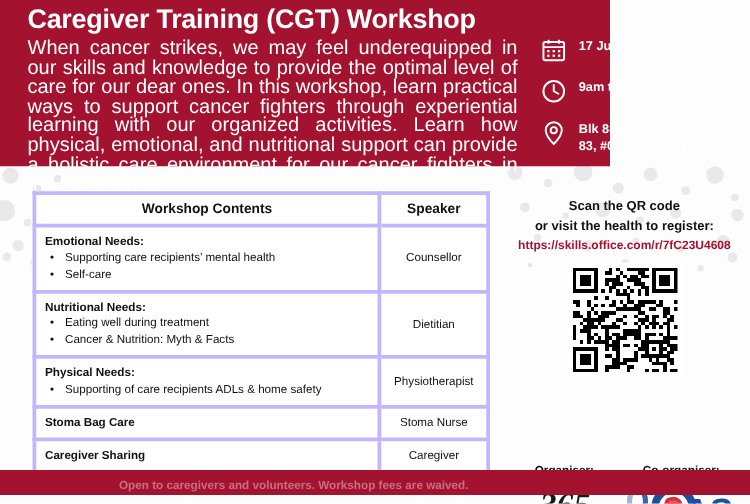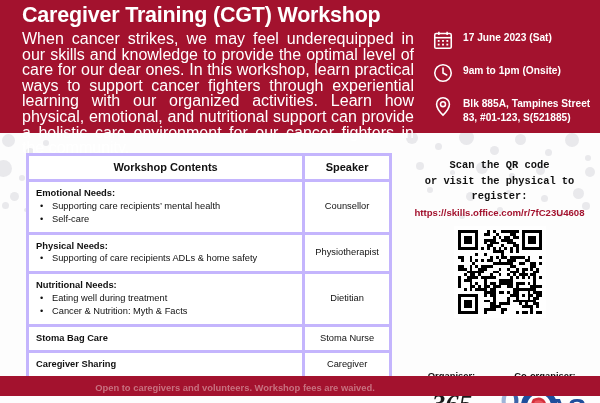--- a/index.html
+++ b/index.html
@@ -15,21 +15,21 @@
     background: #fdfdfd;
     overflow: hidden;
   }
 
   
   .dots { position: absolute; border-radius: 50%; background: #e9e9ec; }
 
   
   .header {
     position: absolute; left: 0; top: 0;
-    width: 600px; height: 133px;
+    width: 488px; height: 133px;
     background: #a3122e;
     color: #ffffff;
   }
   .title {
     position: absolute; left: 22px; top: 3px;
     font-size: 21.5px; font-weight: bold;
     letter-spacing: -0.2px;
     white-space: nowrap;
   }
   .blurb {
@@ -74,21 +74,21 @@
   .col-speaker { width: 87px; }
   .cell-content { padding: 5px 0 6px 7px; }
   .cell-speaker { text-align: center; padding: 5px 4px 6px; font-size: 9.6px; }
   .cat { font-weight: bold; font-size: 9.4px; margin-bottom: 1.5px; }
   .bul { display: flex; line-height: 13px; }
   .bul .dot { width: 16px; flex: 0 0 16px; text-align: left; padding-left: 4px; }
   .single { font-weight: bold; font-size: 9.6px; padding: 6px 0 7px 7px; }
 
   
   .qr-panel { position: absolute; left: 399px; top: 158px; width: 201px; text-align: center; }
-  .qr-line { font-size: 10.4px; font-weight: bold; color: #111111; line-height: 15.5px; font-family: Liberation Mono, monospace; }
+  .qr-line { font-size: 10.4px; font-weight: bold; color: #111111; line-height: 15.5px; }
   .qr-url {
     font-size: 9.6px; font-weight: bold; color: #a3122e;
     line-height: 15px; margin-bottom: 6px;
   }
   .qr-box { margin: 0 auto; width: 92px; height: 92px; background: #ffffff; padding: 4px; }
   .qr-box svg { display: block; }
 
   
   .logos { position: absolute; left: 399px; top: 330px; width: 201px; }
   .logo-col { position: absolute; text-align: center; }
@@ -223,56 +223,56 @@
             </div>
             <div class="bul">
               <span class="dot">•</span>
               <span>Self-care</span>
             </div>
           </td>
           <td class="cell-speaker">Counsellor</td>
         </tr>
         <tr>
           <td class="cell-content">
-            <div class="cat">Physical Needs:</div>
-            <div class="bul">
-              <span class="dot">•</span>
-              <span>Supporting of care recipients ADLs &amp; home safety</span>
-            </div>
-          </td>
-          <td class="cell-speaker">Physiotherapist</td>
-        </tr>
-        <tr>
-          <td class="cell-content">
             <div class="cat">Nutritional Needs:</div>
             <div class="bul">
               <span class="dot">•</span>
               <span>Eating well during treatment</span>
             </div>
             <div class="bul">
               <span class="dot">•</span>
               <span>Cancer &amp; Nutrition: Myth &amp; Facts</span>
             </div>
           </td>
           <td class="cell-speaker">Dietitian</td>
         </tr>
         <tr>
+          <td class="cell-content">
+            <div class="cat">Physical Needs:</div>
+            <div class="bul">
+              <span class="dot">•</span>
+              <span>Supporting of care recipients ADLs &amp; home safety</span>
+            </div>
+          </td>
+          <td class="cell-speaker">Physiotherapist</td>
+        </tr>
+        <tr>
           <td class="single">Stoma Bag Care</td>
           <td class="cell-speaker">Stoma Nurse</td>
         </tr>
         <tr>
           <td class="single">Caregiver Sharing</td>
           <td class="cell-speaker">Caregiver</td>
         </tr>
       </tbody>
   </table>
 
   <div class="qr-panel">
     <div class="qr-line">Scan the QR code</div>
-    <div class="qr-line">or visit the physical to register:</div>
+    <div class="qr-line">or visit the health to register:</div>
     <div class="qr-url">https://skills.office.com/r/7fC23U4608</div>
     <div class="qr-box">
       <svg id="qr-svg" width="84" height="84" viewBox="0 0 29 29" shape-rendering="crispEdges">
           <rect x="0" y="0" width="1" height="1" fill="#000000"></rect>
           <rect x="1" y="0" width="1" height="1" fill="#000000"></rect>
           <rect x="2" y="0" width="1" height="1" fill="#000000"></rect>
           <rect x="3" y="0" width="1" height="1" fill="#000000"></rect>
           <rect x="4" y="0" width="1" height="1" fill="#000000"></rect>
           <rect x="5" y="0" width="1" height="1" fill="#000000"></rect>
           <rect x="6" y="0" width="1" height="1" fill="#000000"></rect>

